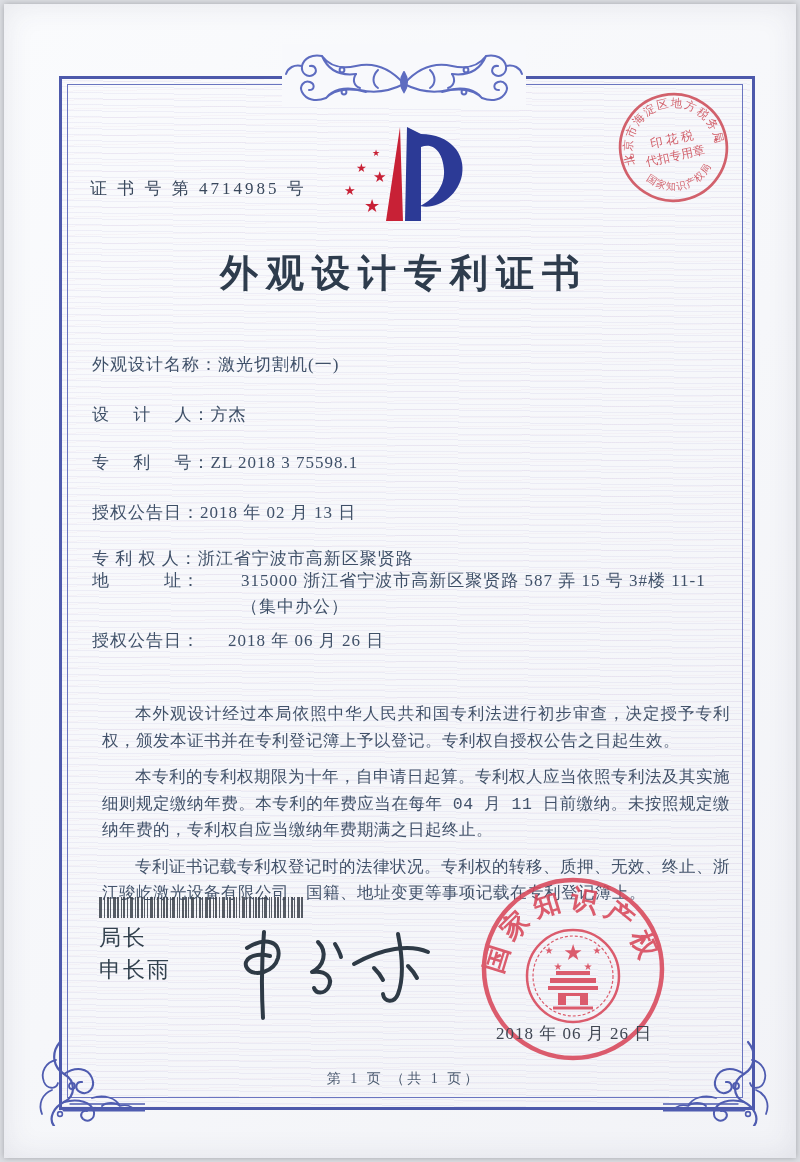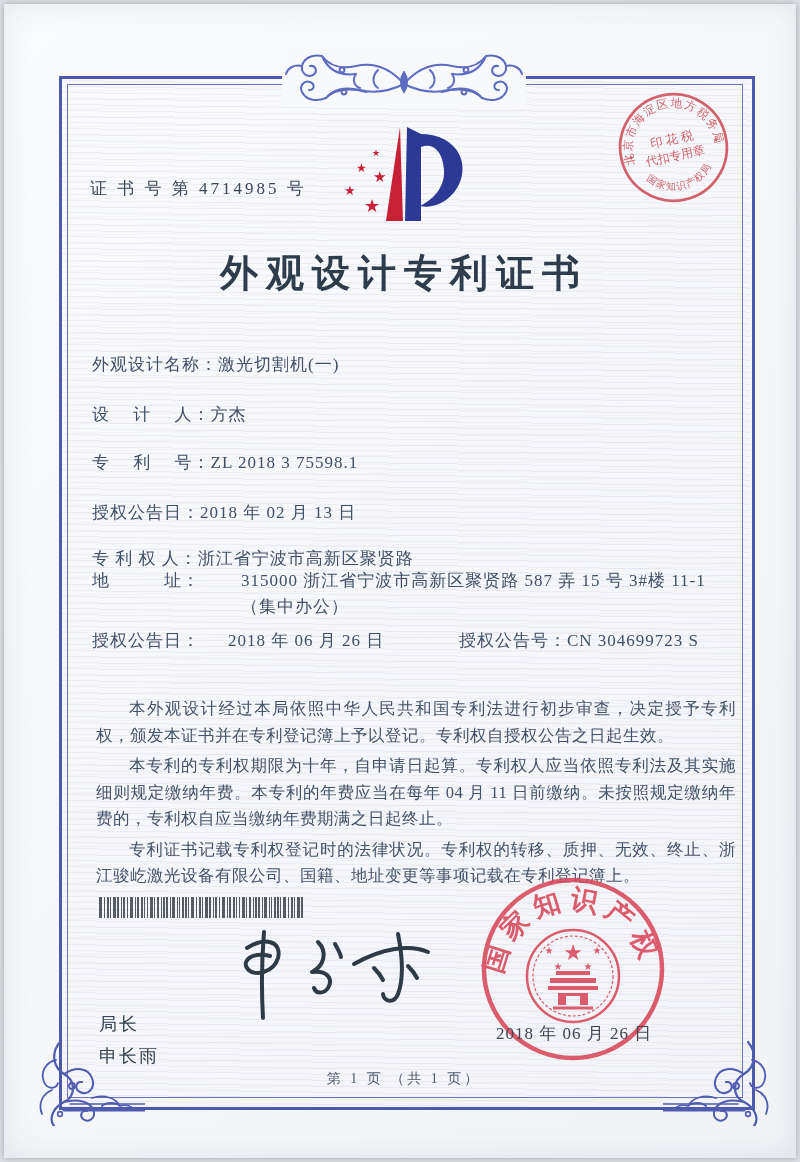--- a/index.html
+++ b/index.html
@@ -46,23 +46,23 @@
   .field-row .lbl{flex:none;white-space:pre;}
   .field-row .val{flex:1;}
   .gazette-pair{position:absolute;left:367px;top:0;white-space:nowrap;display:flex;}
   .row1{top:348px}.row2{top:398px}.row3{top:446px}.row4{top:496px}
   .row5{top:542px}.row6{top:564px}.row7{top:624px;position:absolute;gap:28px;}
   .row6 .val{max-width:470px;margin-left:41px;}
   .paras{
     left:88px;top:688px;width:648px;font-size:16.5px;color:#42526a;
     line-height:26.5px;text-align:justify;letter-spacing:.5px;
   }
-  .paras p{margin:4px;text-indent:2em;}
+  .paras p{margin:10px;text-indent:2em;font-family:Liberation Mono, monospace;}
   .barcode{left:95px;top:893px;width:206px;height:21px;}
-  .officer{left:95px;top:1004px;font-size:18px;color:#33424f;line-height:32px;letter-spacing:2px;}
+  .officer{left:95px;top:920px;font-size:22px;color:#33424f;line-height:32px;letter-spacing:2px;font-family:Liberation Mono, monospace;}
   .signature{left:198px;top:922px;width:235px;height:100px;}
   .seal{left:474px;top:870px;width:190px;height:190px;}
   .seal-date{
     left:492px;top:1018px;font-size:17px;color:#3f4652;letter-spacing:1px;z-index:5;
   }
   .tax-stamp{left:612px;top:86px;width:115px;height:115px;transform:rotate(-12deg);opacity:.92;}
   .footer{
     left:0;top:1066px;width:800px;text-align:center;
     font-size:14px;color:#4c5b70;letter-spacing:3px;
   }
@@ -185,24 +185,20 @@
     <span class="lbl">专 利 权 人：</span>
     <span class="val">浙江省宁波市高新区聚贤路</span>
   </div>
   <div class="abs field-row row6">
     <span class="lbl">地　　　址：</span>
     <span class="val">315000 浙江省宁波市高新区聚贤路 587 弄 15 号 3#楼 11-1（集中办公）</span>
   </div>
   <div class="abs field-row row7">
     <span class="lbl">授权公告日：</span>
     <span class="val">2018 年 06 月 26 日</span>
-    <span class="gazette-pair">
-      <span class="lbl">授权公告号：</span>
-      <span class="val">CN 304699723 S</span>
-    </span>
   </div>
 
   <div class="abs paras">
     <p>本外观设计经过本局依照中华人民共和国专利法进行初步审查，决定授予专利权，颁发本证书并在专利登记簿上予以登记。专利权自授权公告之日起生效。</p>
     <p>本专利的专利权期限为十年，自申请日起算。专利权人应当依照专利法及其实施细则规定缴纳年费。本专利的年费应当在每年 04 月 11 日前缴纳。未按照规定缴纳年费的，专利权自应当缴纳年费期满之日起终止。</p>
     <p>专利证书记载专利权登记时的法律状况。专利权的转移、质押、无效、终止、浙江骏屹激光设备有限公司、国籍、地址变更等事项记载在专利登记簿上。</p>
   </div>
 
   <svg class="abs barcode" viewBox="0 0 206 21">
     <path d="M0,10.5 H206" stroke="#3b414b" stroke-width="21" opacity=".85" stroke-dasharray="3 2 1 2 2 1 1 2 3 1 2 2 1 1 2 2 1 2 3 2 1 1 2 2 2 1 1 2 1 2 3 1 1 2 2 2 1 1 2 1 2 2 1 1 3 2 1 1 1 2 2 1 2 1 1 2"></path>

